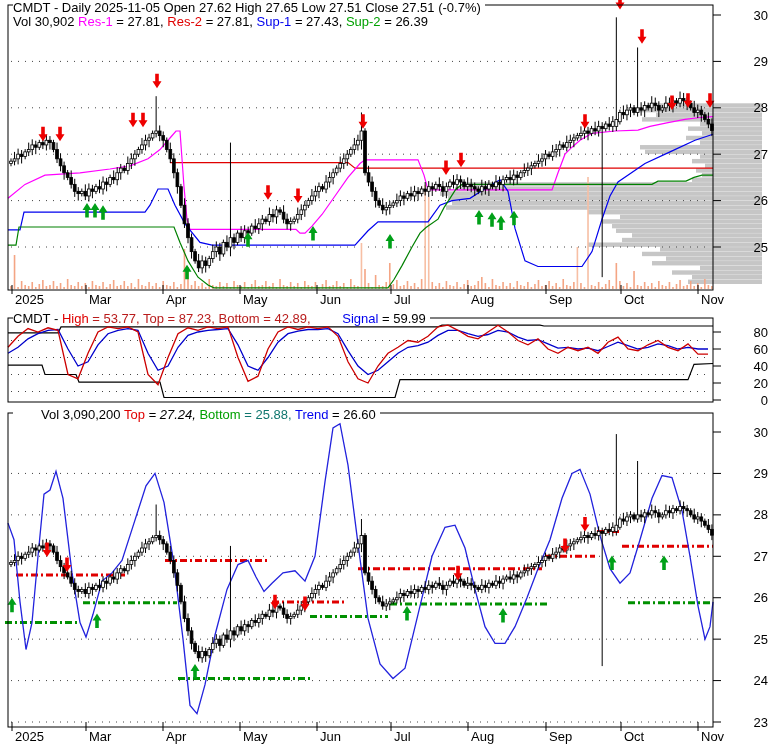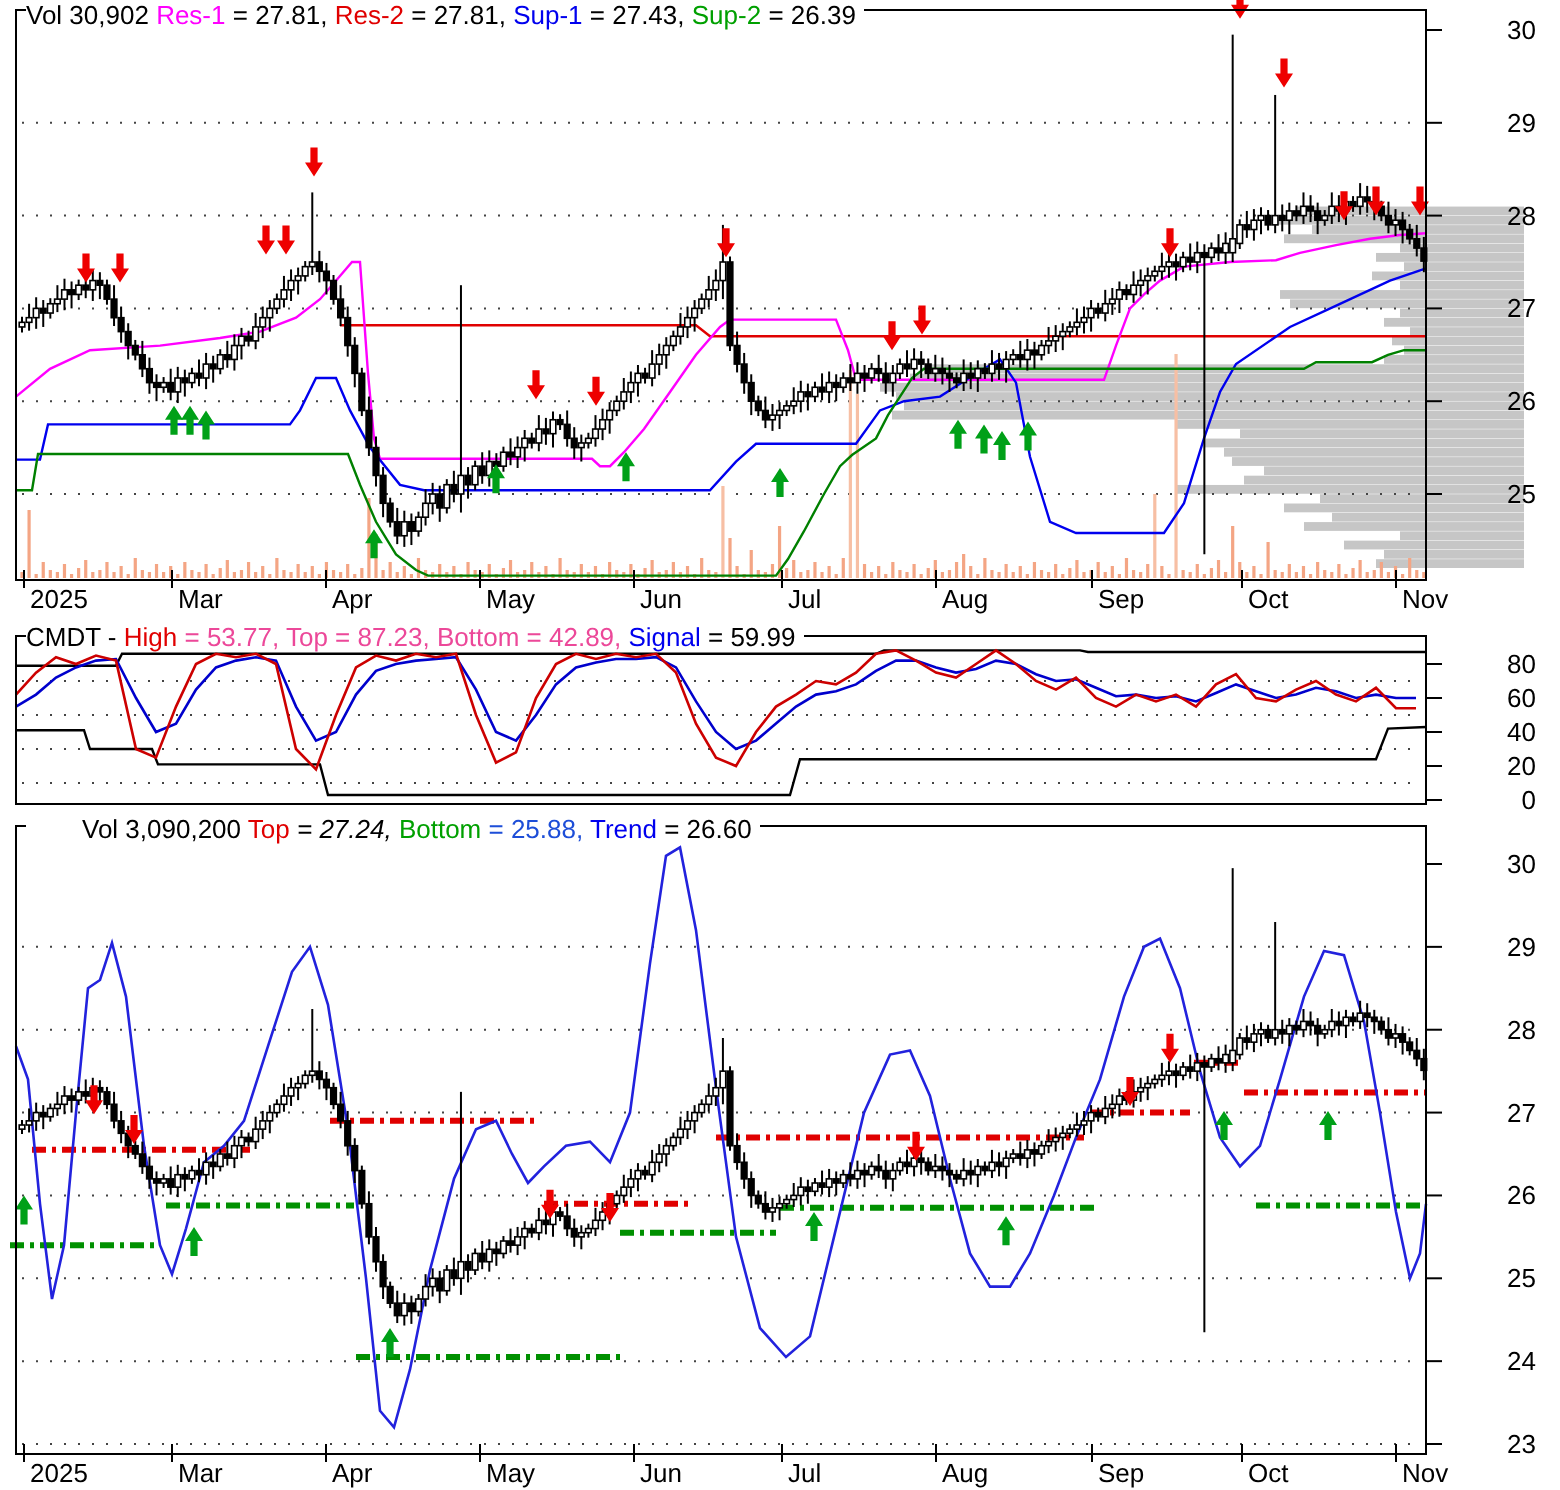--- a/index.html
+++ b/index.html
@@ -1210,22 +1210,23 @@
       <text x="471" y="331" text-anchor="start" font-size="13" font-family="&quot;Liberation Sans&quot;,sans-serif" fill="#000">Aug</text>
       <line x1="546" y1="312" x2="546" y2="321" stroke="#000" stroke-width="1"></line>
       <text x="549" y="331" text-anchor="start" font-size="13" font-family="&quot;Liberation Sans&quot;,sans-serif" fill="#000">Sep</text>
       <line x1="621" y1="312" x2="621" y2="321" stroke="#000" stroke-width="1"></line>
       <text x="624" y="331" text-anchor="start" font-size="13" font-family="&quot;Liberation Sans&quot;,sans-serif" fill="#000">Oct</text>
       <line x1="698" y1="312" x2="698" y2="321" stroke="#000" stroke-width="1"></line>
       <text x="701" y="331" text-anchor="start" font-size="13" font-family="&quot;Liberation Sans&quot;,sans-serif" fill="#000">Nov</text>
     </svg>
 
 <div class="hdr" style="left:13px;top:1px">
+  <div>CMDT - Daily 2025-11-05 Open 27.62  High 27.65  Low 27.51  Close 27.51 (-0.7%)</div>
   <div id="p1l2"><span style="color: rgb(0, 0, 0);">Vol 30,902 </span><span style="color: rgb(255, 0, 255);">Res-1</span><span style="color: rgb(0, 0, 0);"> = 27.81, </span><span style="color: rgb(224, 0, 0);">Res-2</span><span style="color: rgb(0, 0, 0);"> = 27.81, </span><span style="color: rgb(0, 0, 238);">Sup-1</span><span style="color: rgb(0, 0, 0);"> = 27.43, </span><span style="color: rgb(0, 160, 0);">Sup-2</span><span style="color: rgb(0, 0, 0);"> = 26.39</span></div>
 </div>
 <div class="hdr" style="left:13px;top:312px">
-  <div id="p2l1"><span style="color: rgb(0, 0, 0);">CMDT - </span><span style="color: rgb(224, 0, 0);">High</span><span style="color: #ec4899;"> = 53.77, Top = 87.23, Bottom = 42.89, </span><span style="color: rgb(0, 0, 238);">Signal</span><span style="color: rgb(0, 0, 0);"> = 59.99</span></div>
+  <div id="p2l1"><span style="color: rgb(0, 0, 0);">CMDT - </span><span style="color: rgb(224, 0, 0);">High</span><span style="color: #b91c1c;"> = 53.77, Top = 87.23, Bottom = 42.89, </span><span style="color: rgb(0, 0, 238); margin-left: 28px;">Signal</span><span style="color: rgb(0, 0, 0);"> = 59.99</span></div>
 </div>
 <div class="hdr" style="left:13px;top:408px">
-  <div id="p3l2"><span style="color: rgb(0, 0, 0); margin-left: 28px;">Vol 3,090,200 </span><span style="color: rgb(224, 0, 0);">Top</span><span style="color: rgb(0, 0, 0); font-style: italic;"> = 27.24, </span><span style="color: rgb(0, 160, 0); margin-top: 32px;">Bottom</span><span style="color: #1d4ed8; margin-top: 36px;"> = 25.88, </span><span style="color: rgb(0, 0, 238);">Trend</span><span style="color: rgb(0, 0, 0);"> = 26.60</span></div>
+  <div id="p3l2"><span style="color: rgb(0, 0, 0); margin-left: 28px;">Vol 3,090,200 </span><span style="color: rgb(224, 0, 0);">Top</span><span style="color: rgb(0, 0, 0); font-style: italic;"> = 27.24, </span><span style="color: rgb(0, 160, 0); margin-top: 32px;">Bottom</span><span style="color: #0f766e; margin-top: 36px;"> = 25.88, </span><span style="color: rgb(0, 0, 238);">Trend</span><span style="color: rgb(0, 0, 0);"> = 26.60</span></div>
 </div>
 
 </div>
 
 </body></html>

